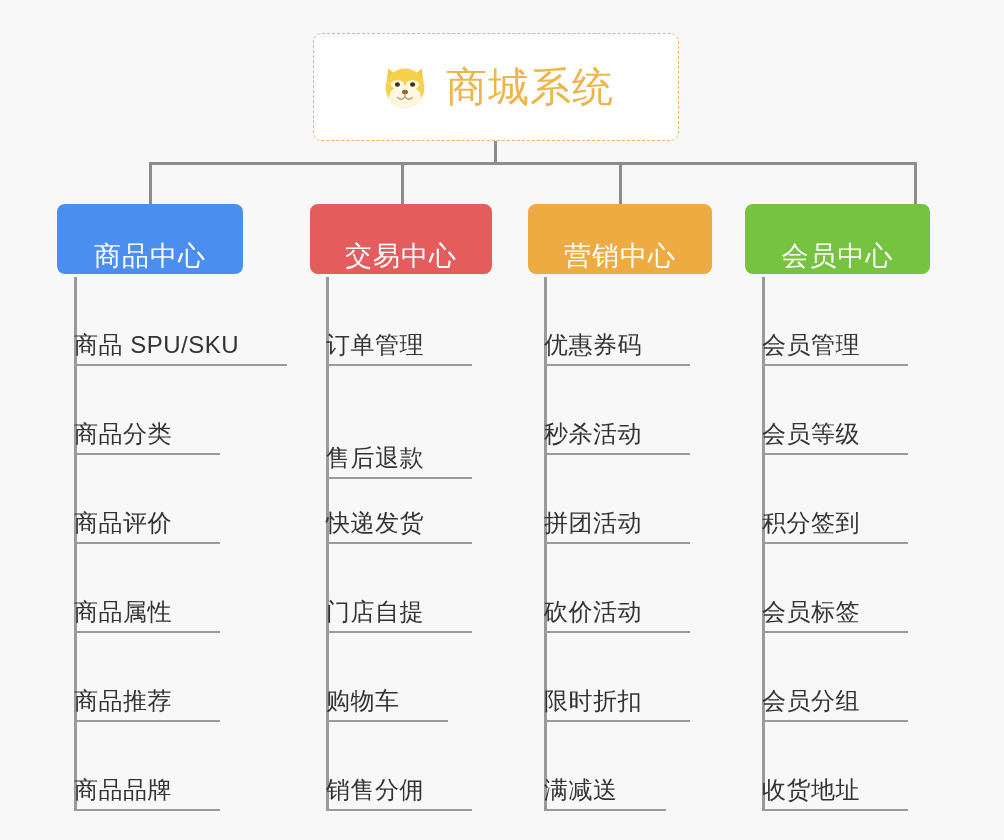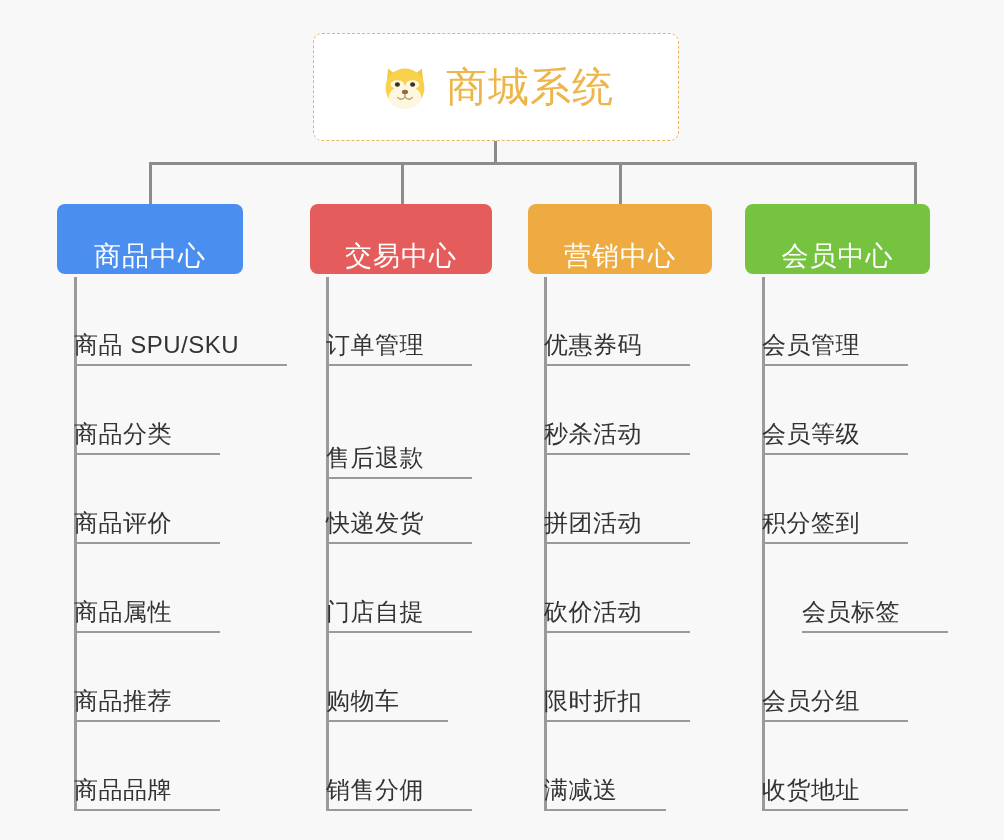--- a/index.html
+++ b/index.html
@@ -227,21 +227,21 @@
     <div class="leaf-trunk" style="height:534px;"></div>
     <div class="leaf-item" style="top: 0px; width: 146px;">
       <span class="leaf-label">会员管理</span>
     </div>
     <div class="leaf-item" style="top: 89px; width: 146px;">
       <span class="leaf-label">会员等级</span>
     </div>
     <div class="leaf-item" style="top: 178px; width: 146px;">
       <span class="leaf-label">积分签到</span>
     </div>
-    <div class="leaf-item" style="top: 267px; width: 146px; margin-left: 40px;">
+    <div class="leaf-item" style="top: 267px; width: 146px;">
       <span class="leaf-label">会员标签</span>
     </div>
     <div class="leaf-item" style="top: 356px; width: 146px;">
       <span class="leaf-label">会员分组</span>
     </div>
     <div class="leaf-item" style="top: 445px; width: 146px;">
       <span class="leaf-label">收货地址</span>
     </div>
   </div>
 

